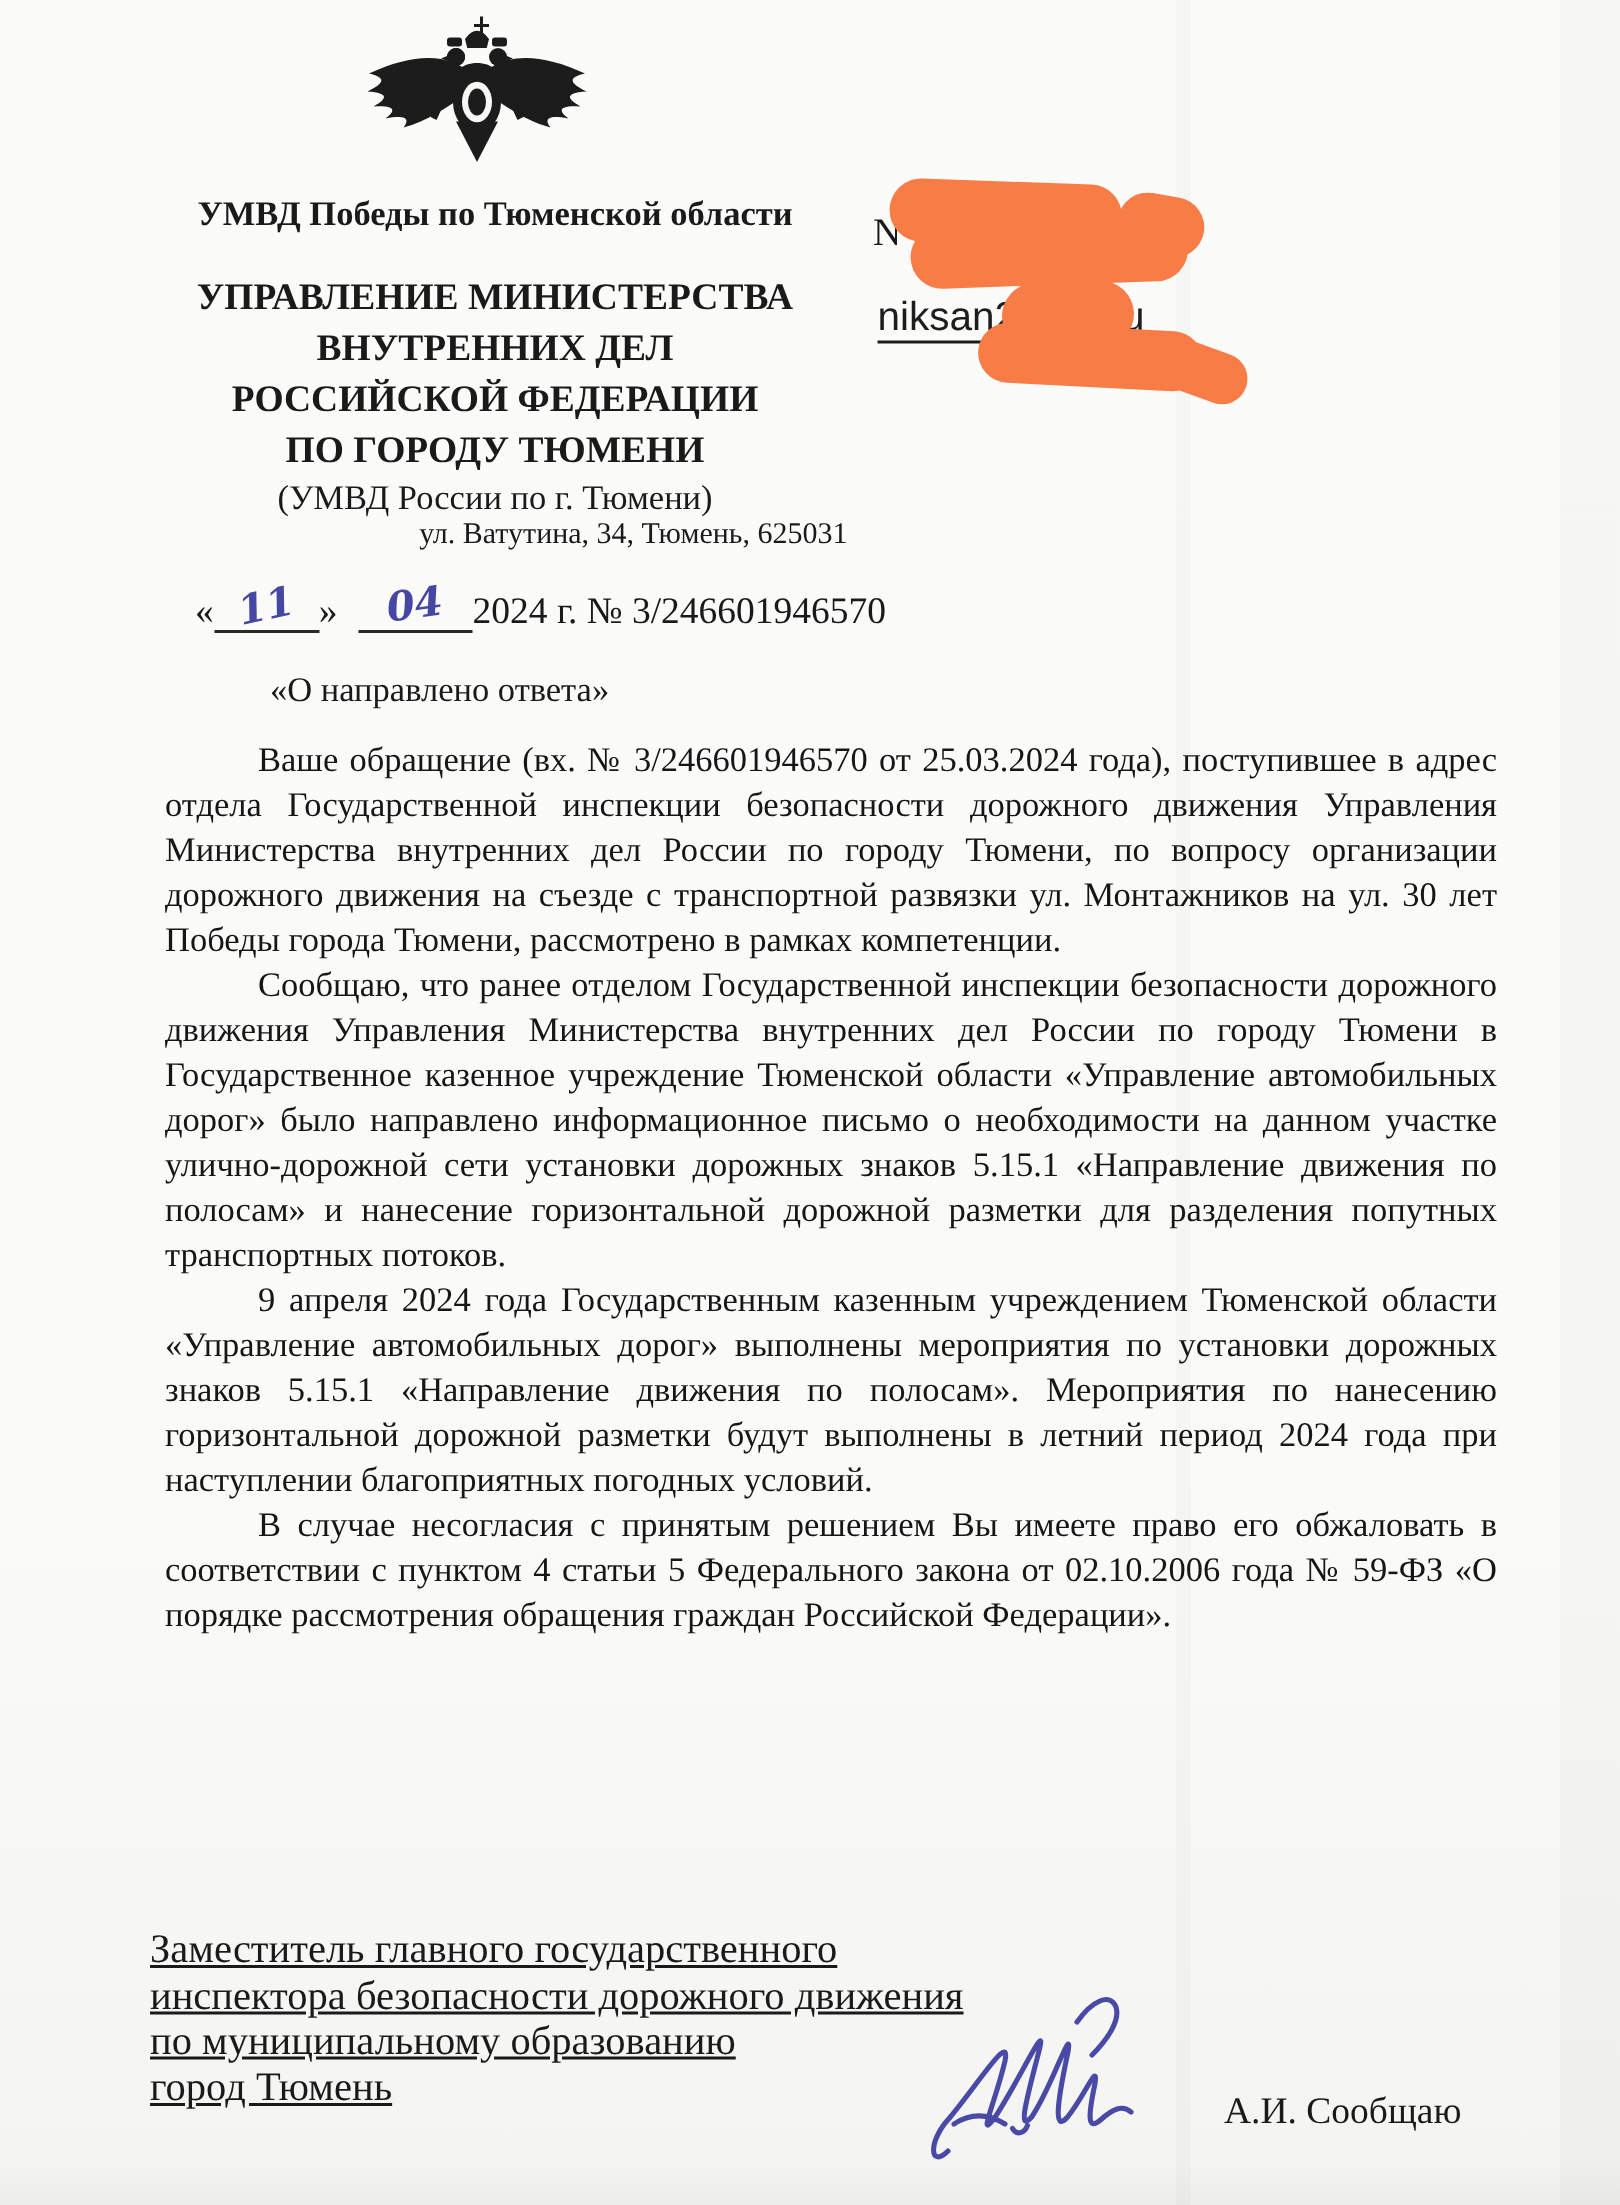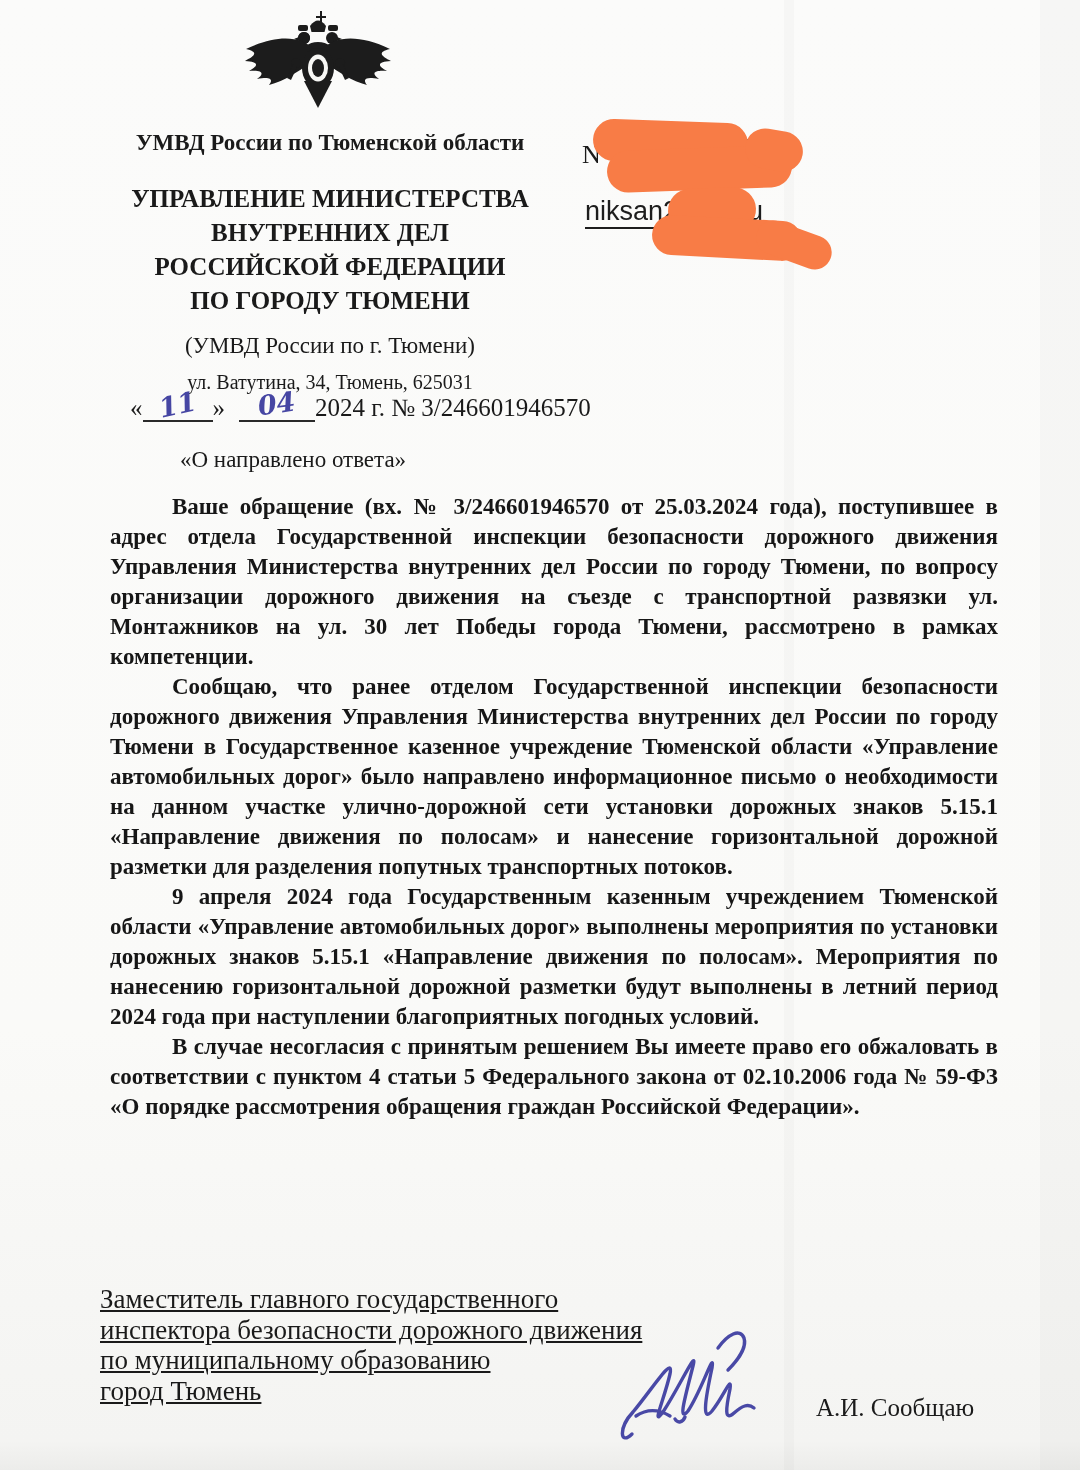--- a/index.html
+++ b/index.html
@@ -27,22 +27,22 @@
   .wm-badge { position:absolute; left:18px; top:22px; font-size:16px; font-weight:bold;
     color:#f4f4f4; text-shadow:-1px -1px 0 #d4d4d4, 1px 1px 0 #ffffff, 0 0 1px #d0d0d0; }
 
   
   .emblem { position:absolute; left:238px; top:8px; width:160px; height:104px; }
 
   
   .org-block { position:absolute; left:95px; top:130px; width:470px; text-align:center; }
   .org-parent { font-size:23px; font-weight:bold; white-space:nowrap; }
   .org-lines { margin-top:26px; font-size:25px; font-weight:bold; line-height:34px; white-space:pre-line; }
-  .org-short { margin-top:15px; font-size:23px; }
-  .org-address { margin-top:12px; font-size:20px; }
+  .org-short { margin-top:1px; font-size:23px; }
+  .org-address { margin-top:0; font-size:20px;text-align:right; }
 
   
   .recipient { position:absolute; left:585px; top:118px; width:330px; height:160px; }
   .redact { position:absolute; background:var(--redaction,#F87C46); z-index:3; }
   .visible-initial { position:absolute; left:-3px; top:22px; font-size:26px; z-index:1; }
   .peek-mark { position:absolute; left:150px; top:22px; width:24px; height:4px;
     background:#222; border-radius:2px; transform:rotate(-32deg); z-index:1; }
   .row1-a { left:8px;  top:3px;  width:155px; height:42px; border-radius:24px; transform:rotate(2deg); }
   .row1-b { left:22px; top:30px; width:185px; height:42px; border-radius:22px; transform:rotate(-2deg); }
   .row1-c { left:160px; top:12px; width:58px; height:40px; border-radius:20px; transform:rotate(10deg); }
@@ -61,21 +61,21 @@
   .uline.month { width:76px; margin-left:14px; }
   .hand { display:inline-block; font-family:"DejaVu Serif", serif; font-style:italic;
     color:var(--handwriting,#4646a3); font-size:27px; font-weight:bold; }
   .hand.d { transform:rotate(-12deg) translateY(-1px); }
   .hand.m { transform:rotate(-8deg) translateY(-2px); }
 
   .subject { position:absolute; left:180px; top:447px; font-size:23px; }
 
   
   .body-text { position:absolute; left:110px; top:492px; width:888px;
-    font-size:23px; line-height:30px; text-align:justify; color:#161616;font-weight:bold; }
+    font-size:23px; line-height:30px; text-align:justify; color:#161616; }
   .body-text p { margin:0; text-indent:62px; }
 
   
   .sign-title { position:absolute; left:100px; top:1284px; width:560px;
     font-size:27px; line-height:30.5px; white-space:pre-line;text-decoration:underline; }
   .signature-svg { position:absolute; left:618px; top:1322px; width:195px; height:140px; }
   .signer-name { position:absolute; left:816px; top:1394px; font-size:25px; white-space:nowrap; }
 </style>
 </head>
 <body>
@@ -104,21 +104,21 @@
       <path d="M58,50 a5,5 0 1 0 0.1,0"></path>
       <path d="M102,50 a5,5 0 1 0 0.1,0"></path>
       <path d="M55,56 l-6,14 4,2 6,-13 Z"></path>
       <path d="M105,56 l6,14 -4,2 -6,-13 Z"></path>
     </g>
     <ellipse cx="80" cy="60" rx="10" ry="13.5" fill="#f7f7f5"></ellipse>
     <ellipse cx="80" cy="60" rx="6" ry="9" fill="#1c1c1c"></ellipse>
   </svg>
 
   <div class="org-block">
-    <div class="org-parent">УМВД России по Тюменской области</div>
+    <div class="org-parent">УМВД Победы по Тюменской области</div>
     <div class="org-lines">УПРАВЛЕНИЕ МИНИСТЕРСТВА
 ВНУТРЕННИХ ДЕЛ
 РОССИЙСКОЙ ФЕДЕРАЦИИ
 ПО ГОРОДУ ТЮМЕНИ</div>
     <div class="org-short">(УМВД России по г. Тюмени)</div>
     <div class="org-address">ул. Ватутина, 34, Тюмень, 625031</div>
   </div>
 
   <div class="recipient">
     <span class="visible-initial">N</span>

